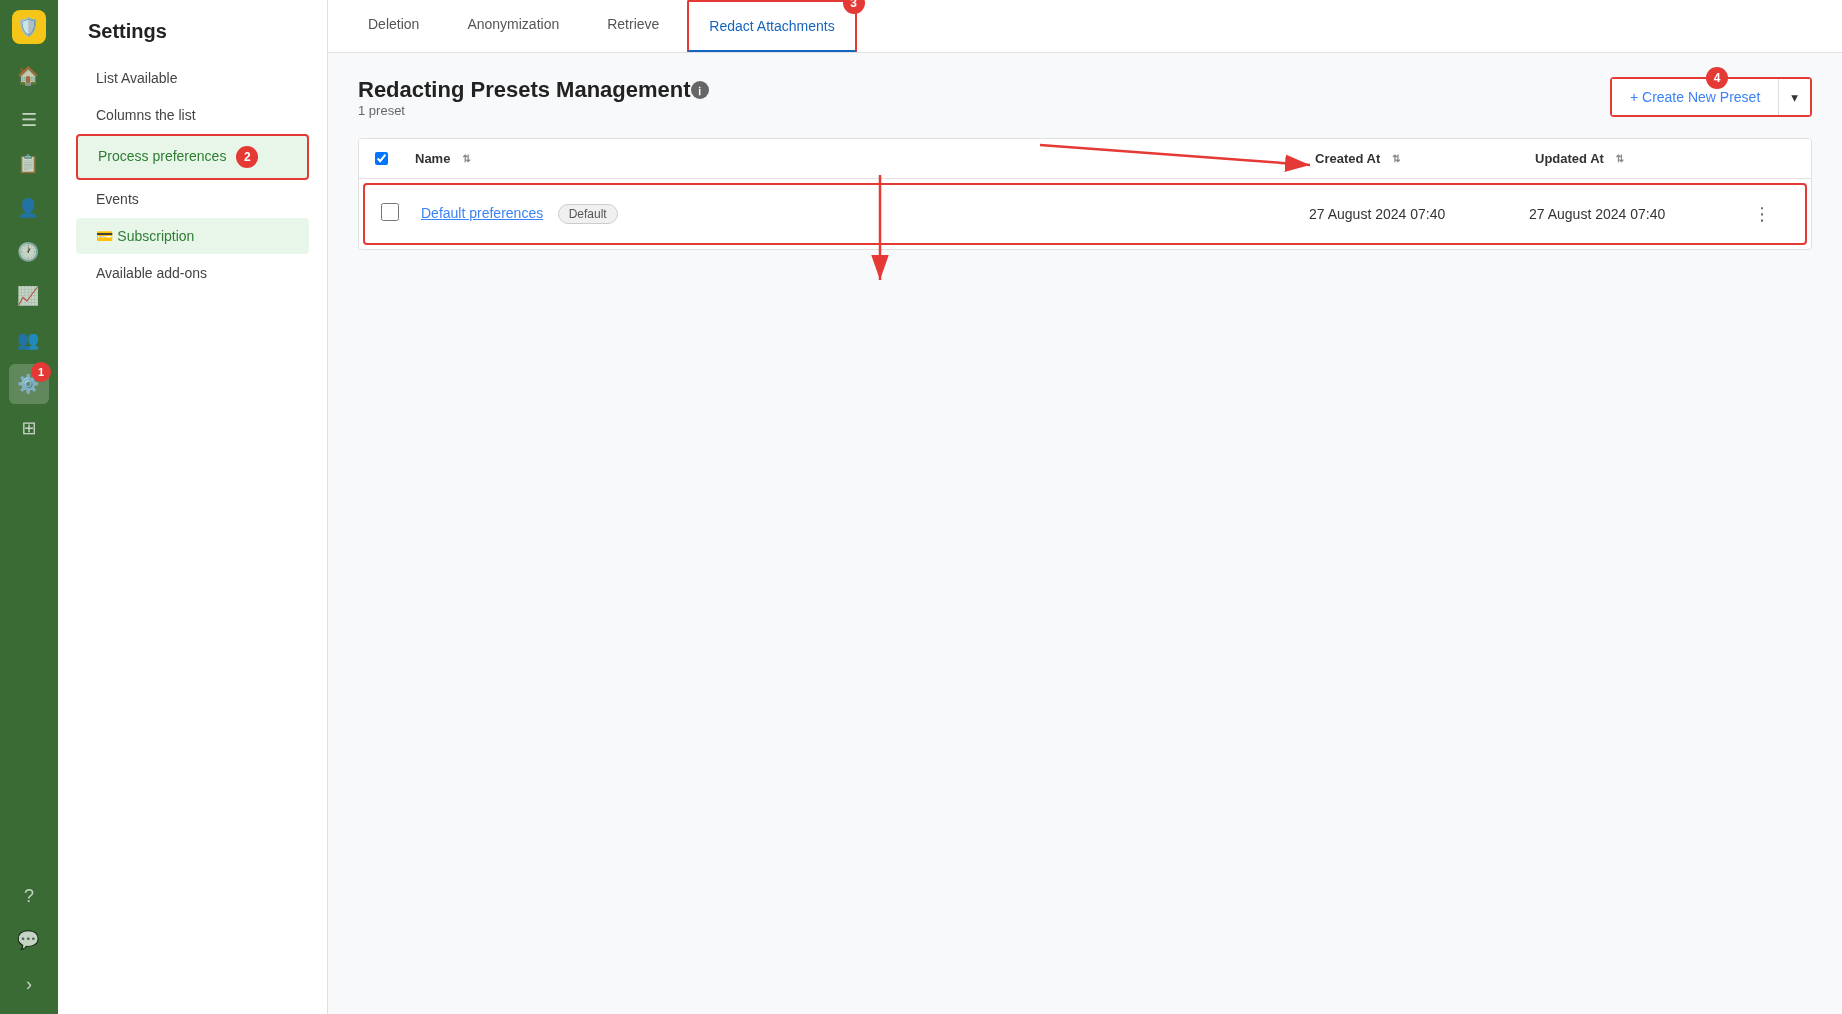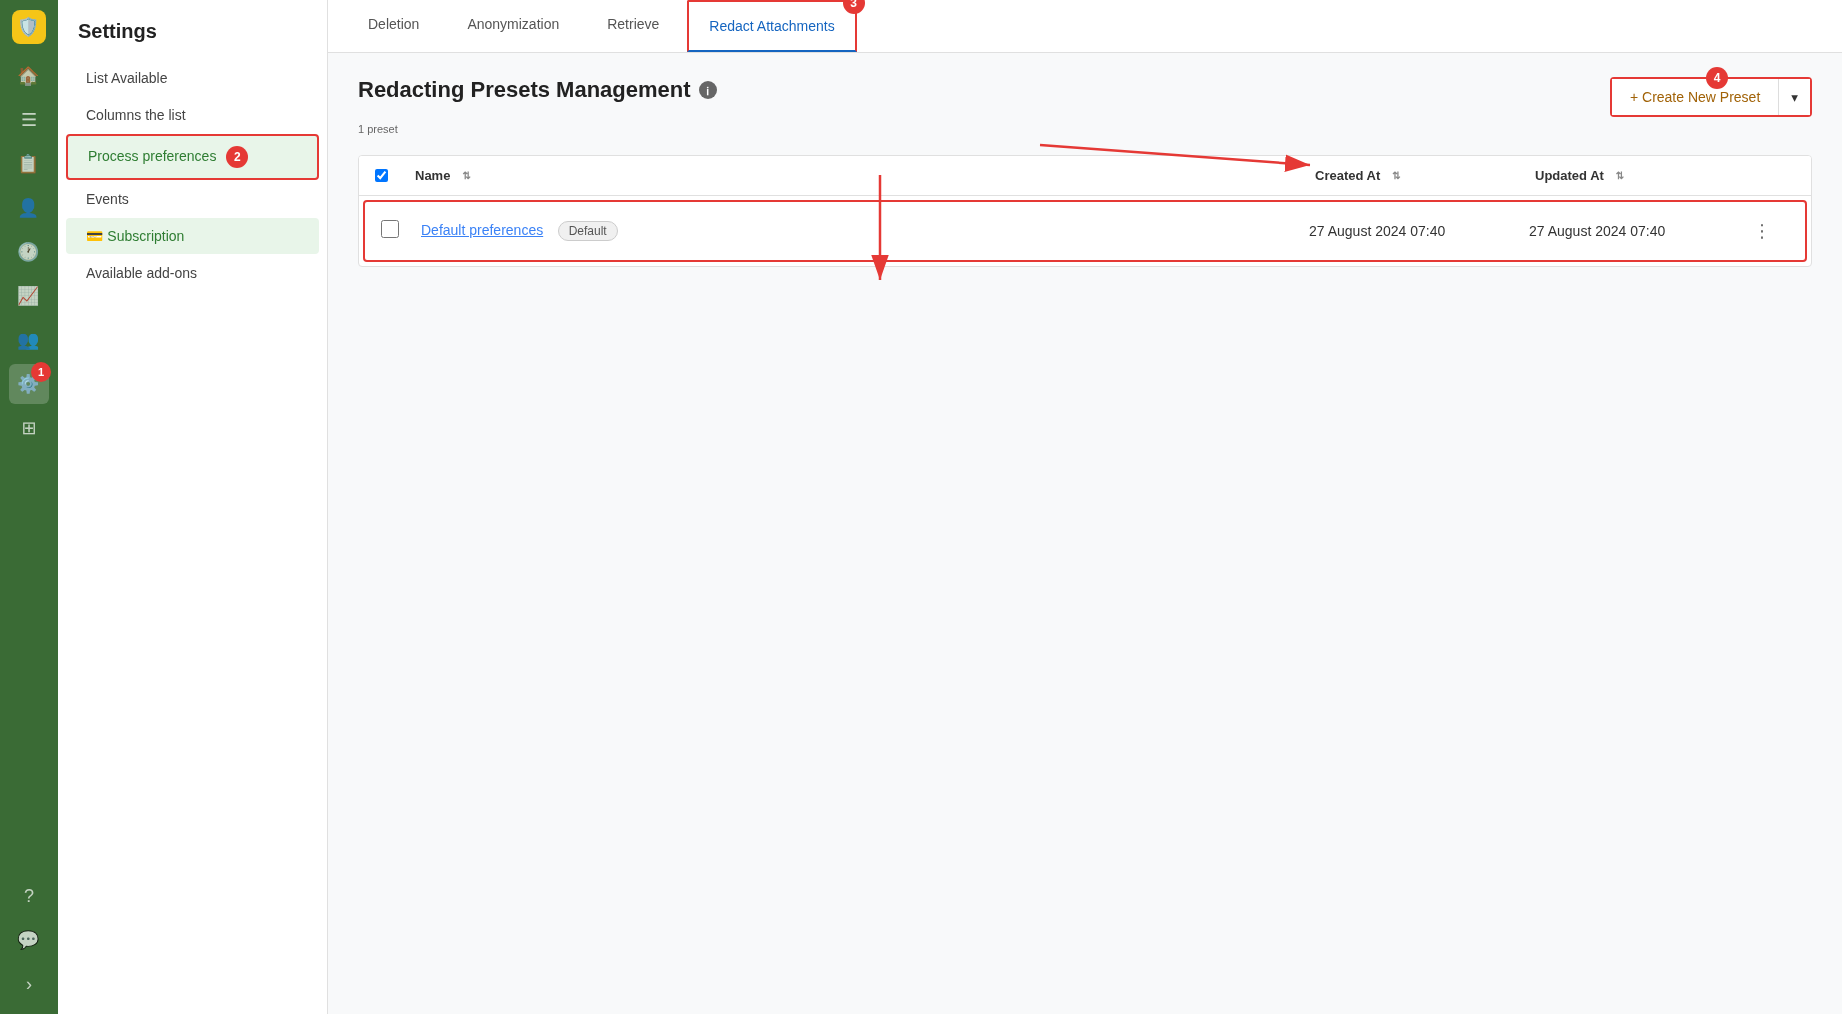--- a/index.html
+++ b/index.html
@@ -56,21 +56,21 @@
       position: absolute;
       top: -2px;
       right: -2px;
     }
 
     
     .sidebar {
       width: 270px;
       background: #fff;
       border-right: 1px solid #e0e0e0;
-      padding: 20px 0;
+      padding: 20px 10px;
       flex-shrink: 0;
     }
     .sidebar-title {
       font-size: 20px;
       font-weight: 700;
       color: #222;
       padding: 0 20px 16px;
     }
     .sidebar-item {
       padding: 10px 20px;
@@ -154,53 +154,52 @@
       align-items: flex-start;
       justify-content: space-between;
       margin-bottom: 20px;
     }
     .page-title-section h1 {
       font-size: 22px;
       font-weight: 700;
       color: #222;
       display: flex;
       align-items: center;
-      gap: 8px;
     }
     .info-icon {
       width: 18px;
       height: 18px;
       background: #666;
       border-radius: 50%;
       color: white;
       font-size: 11px;
       display: inline-flex;
       align-items: center;
       justify-content: center;
       cursor: pointer;
     }
     .preset-count {
-      font-size: 11px;
+      font-size: 13px;
       color: #666;
-      margin-top: 20px;
+      margin-top: 0;
     }
 
     
     .create-btn-group {
       display: flex;
       border: 2px solid #e53935;
       border-radius: 4px;
       overflow: visible;
     }
     .create-btn {
       background: #fff;
       border: none;
       padding: 10px 18px;
       font-size: 14px;
-      color: #a16207;
+      color: #3b82f6;
       cursor: pointer;
       border-right: 1px solid #ddd;
     }
     .create-btn-arrow {
       background: #fff;
       border: none;
       padding: 10px 12px;
       cursor: pointer;
       color: #333;
     }

